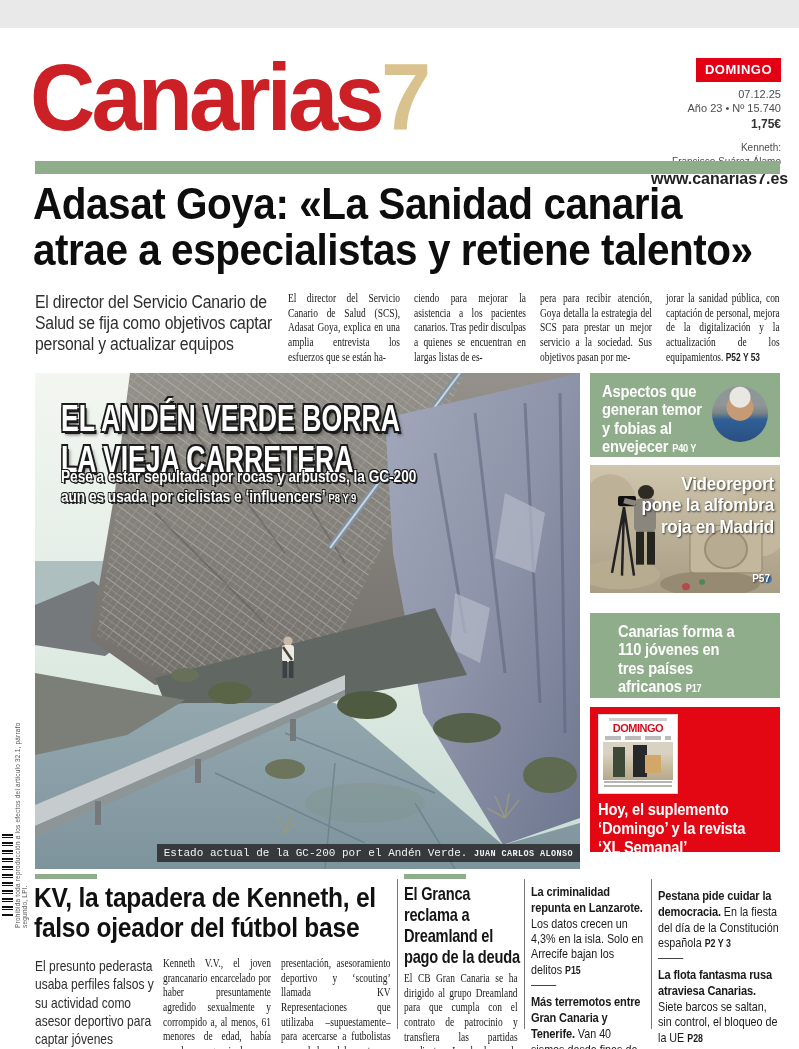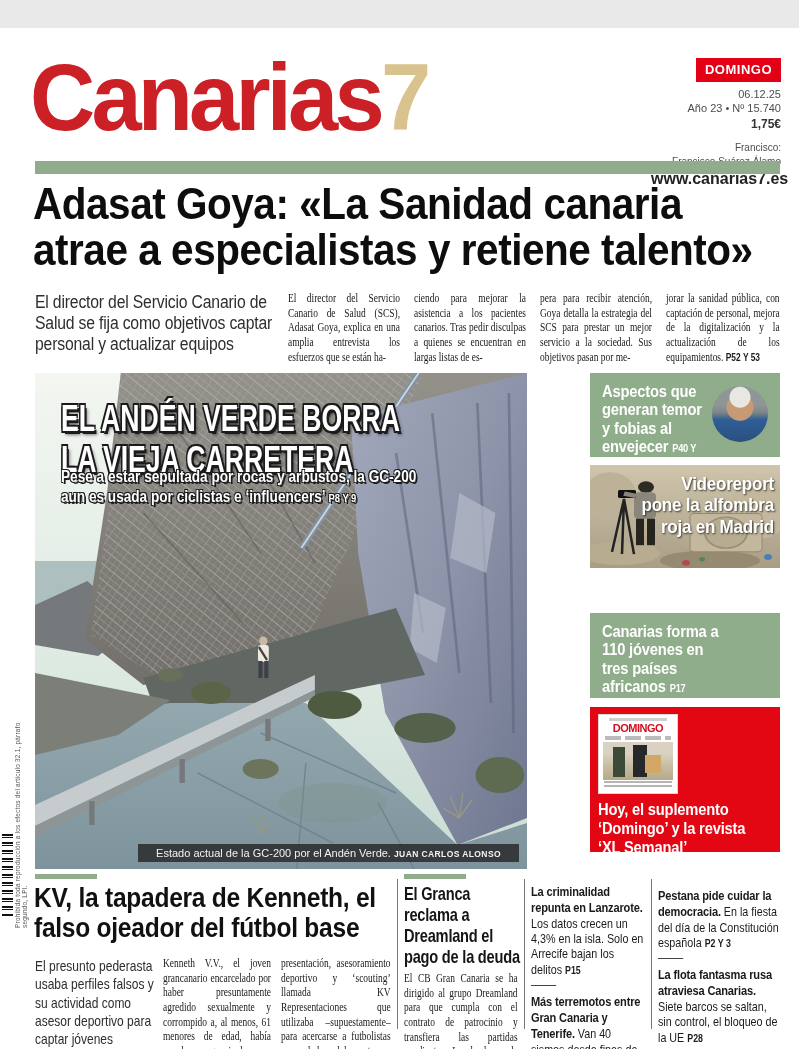--- a/index.html
+++ b/index.html
@@ -27,53 +27,53 @@
             letter-spacing:-.2px;transform:scaleX(.9);transform-origin:left top;}
   .news-col{font-family:"Liberation Serif",serif;font-size:11.8px;line-height:1.24;text-align:justify;
             transform:scaleX(.8);transform-origin:left top;color:#191919;}
   .lead-col1{left:288px;top:263px;width:140px;}
   .lead-col2{left:414px;top:263px;width:140px;}
   .lead-col3{left:540px;top:263px;width:140px;}
   .lead-col4{left:666px;top:263px;width:142px;}
   .ref{font-family:"Liberation Sans",sans-serif;font-weight:bold;font-size:10.5px;color:#1c1c1c;}
 
   
-  .main-photo{left:35px;top:345px;width:492px;height:496px;overflow:hidden;}
+  .main-photo{left:35px;top:345px;width:545px;height:496px;overflow:hidden;}
   .main-photo svg{position:absolute;left:0;top:0;width:100%;height:100%;}
   .photo-head{position:absolute;left:26px;top:26px;width:520px;font-size:37px;font-weight:bold;
               line-height:1.1;color:#fff;transform:scaleX(.72);transform-origin:left top;white-space:nowrap;
               text-shadow:-2px -2px 0 #1b1b1b,2px -2px 0 #1b1b1b,-2px 2px 0 #1b1b1b,3px 3px 0 #1b1b1b,4px 4px 4px rgba(0,0,0,.5);}
   .photo-sub{position:absolute;left:26px;top:94px;width:430px;font-size:16px;font-weight:bold;line-height:1.25;
              color:#fff;transform:scaleX(.85);transform-origin:left top;
              text-shadow:-1px -1px 0 #1b1b1b,1px -1px 0 #1b1b1b,-1px 1px 0 #1b1b1b,2px 2px 0 #1b1b1b;}
   .photo-sub .pref{font-size:11px;}
-  .photo-caption{position:absolute;right:8px;bottom:7px;background:rgba(38,38,38,.82);color:#f2f2f2;
-                 font-size:11px;padding:3px 18px;white-space:nowrap;}
+  .photo-caption{position:absolute;right:0;bottom:7px;background:rgba(38,38,38,.82);color:#f2f2f2;
+                 font-size:11px;padding:3px 7px;white-space:nowrap;font-family:Liberation Mono, monospace;}
   .photo-caption b{font-size:8.5px;letter-spacing:.4px;}
 
   
   .rail-box{left:590px;width:190px;box-sizing:border-box;}
   .rail-green{background:#8fad8a;color:#fff;}
   .rail-text{font-weight:bold;font-size:16px;line-height:1.15;letter-spacing:-.2px;
              transform:scaleX(.92);transform-origin:left top;}
   .box1{top:345px;height:84px;padding:10px 12px;}
   .box1 .rail-text{width:112px;}
   .avatar{position:absolute;right:12px;top:13px;width:56px;height:56px;border-radius:50%;
           background:
             radial-gradient(circle at 50% 20%, #e9e7e2 0 10px, rgba(0,0,0,0) 11px),
             radial-gradient(circle at 50% 38%, #c59a74 0 13px, rgba(0,0,0,0) 14px),
             linear-gradient(180deg,#8f9698 0 34%,#7b8486 48%,#2f5f96 60%,#2a4f80 100%);}
-  .box2{top:437px;height:103px;overflow:hidden;background:#4d7c0f;}
+  .box2{top:437px;height:128px;overflow:hidden;background:#4d7c0f;}
   .box2 svg{position:absolute;left:0;top:0;width:100%;height:100%;}
   .box2-text{position:absolute;right:6px;top:8px;width:150px;text-align:right;color:#fff;font-weight:bold;
              font-size:19px;line-height:1.12;letter-spacing:-.3px;transform:scaleX(.9);transform-origin:right top;
              text-shadow:1px 1px 2px rgba(0,0,0,.7);}
   .box2-ref{position:absolute;right:10px;top:108px;color:#fff;font-weight:bold;font-size:10px;
             text-shadow:1px 1px 2px rgba(0,0,0,.7);}
-  .box3{top:585px;height:85px;padding:10px 12px;}
+  .box3{top:585px;height:85px;padding:10px 28px;}
   .box3 .rail-text{width:130px;}
   .box4{top:679px;height:145px;background:#e30613;padding:7px 8px;}
   .covers{display:flex;gap:7px;}
   .cover{width:80px;height:80px;position:relative;overflow:hidden;}
   .cover1{background:#fff;border:1px solid #d8d8d8;box-sizing:border-box;}
   .cover1 .m-top{position:absolute;left:10px;right:10px;top:3px;height:3px;background:#cfcfcf;}
   .cover1 .m-title{position:absolute;left:0;right:0;top:7px;text-align:center;color:#d10f1e;
                    font-weight:bold;font-size:11px;letter-spacing:-.5px;}
   .cover1 .m-sub{position:absolute;left:6px;right:6px;top:21px;height:4px;
                  background:repeating-linear-gradient(90deg,#bbb 0 16px,#fff 16px 20px);}
@@ -126,24 +126,24 @@
 
 <div class="page">
 
   <div class="abs barcode"></div>
   <div class="abs edge-text">Prohibida toda reproducción a los efectos del artículo 32.1, párrafo segundo, LPI.</div>
 
   <header>
     <div class="abs logo"><span>Canarias</span><span class="seven">7</span></div>
     <div class="abs issue">
       <div><span class="day-badge">DOMINGO</span></div>
-      <div>06.12.25</div>
+      <div>07.12.25</div>
       <div>Año 23 • Nº 15.740</div>
       <div class="price">1,75€</div>
-      <div class="director-label">Francisco:</div>
+      <div class="director-label">Kenneth:</div>
       <div class="director-name">Francisco Suárez Álamo</div>
       <div class="website">www.canarias7.es</div>
     </div>
   </header>
   <div class="abs green-bar"></div>
 
   <section>
     <h1 class="abs lead-headline" style="margin:0">Adasat Goya: «La Sanidad canaria atrae a especialistas y retiene talento»</h1>
     <p class="abs lead-dek" style="margin:0">El director del Servicio Canario de Salud se fija como objetivos captar personal y actualizar equipos</p>
     <p class="abs news-col lead-col1" style="margin:0">El director del Servicio Canario de Salud (SCS), Adasat Goya, explica en una amplia entrevista los esfuerzos que se están ha-</p>

